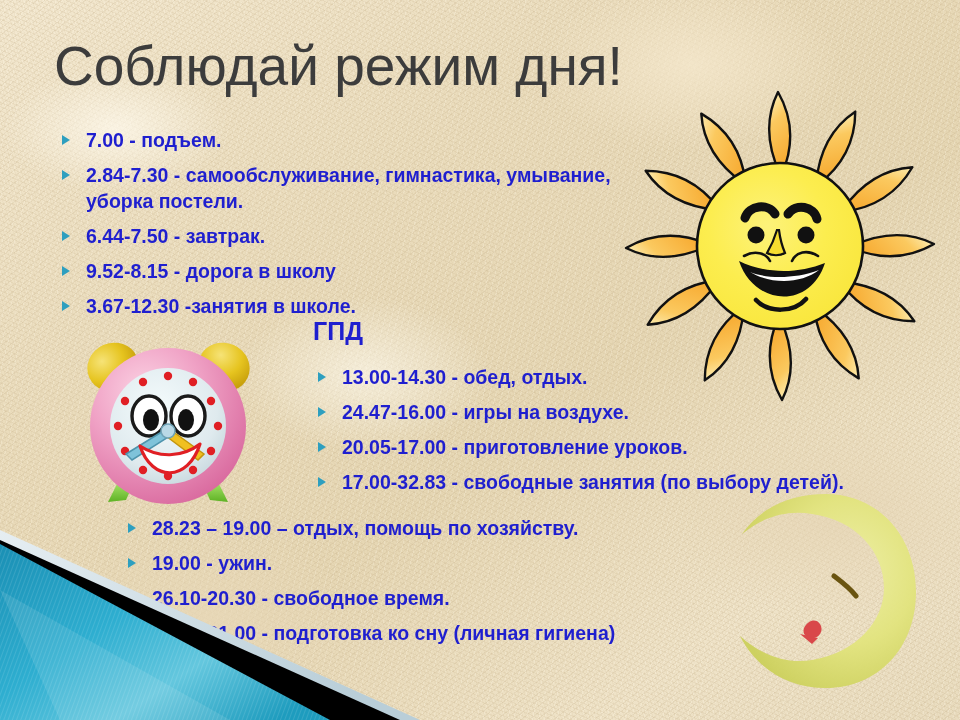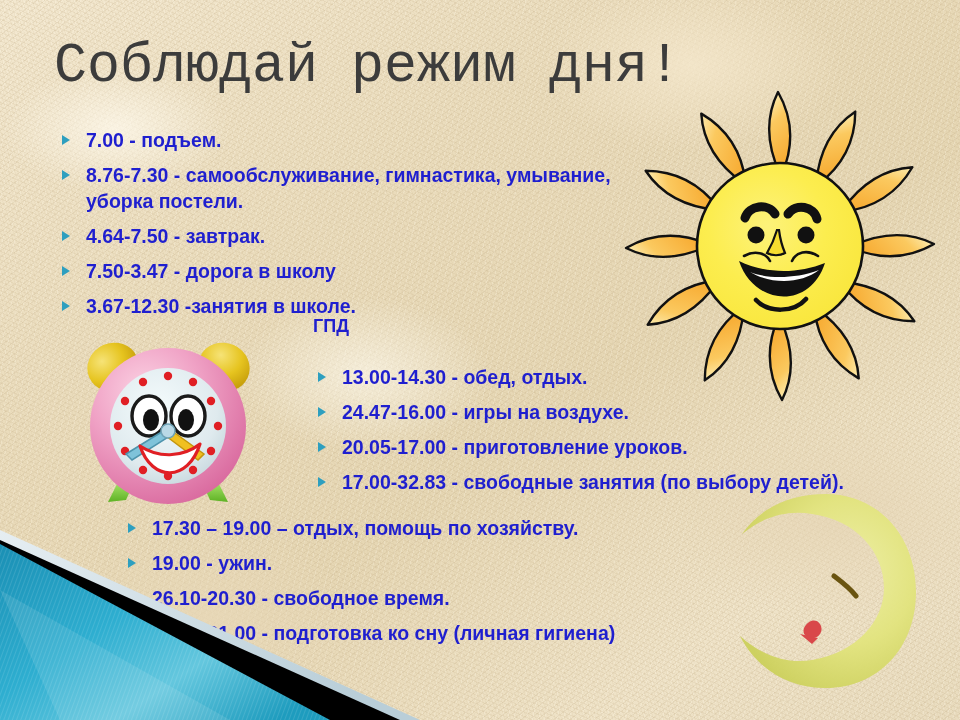--- a/index.html
+++ b/index.html
@@ -29,21 +29,21 @@
     -webkit-font-smoothing: antialiased;
   }
 
   
   #title {
     position: absolute;
     left: 54px;
     top: 38px;
     width: 640px;
     margin: 0;
-    font-family: Liberation Mono, monospace;
+    font-family: Liberation Sans, sans-serif;
     font-size: 55px;
     font-weight: normal;
     line-height: 1.05;
     color: #3c3c3c;
     letter-spacing: 0px;
     white-space: nowrap;
   }
 
   
   .blist {
@@ -77,21 +77,21 @@
   #list-gpd     { left: 316px; top: 365px; width: 580px; }
   #list-evening { left: 126px; top: 516px; width: 640px; }
 
   #gpd-label {
     position: absolute;
     left: 313px;
     top: 316px;
     margin: 0;
     color: #1f1fcf;
     font-weight: bold;
-    font-size: 18px;
+    font-size: 25px;
     line-height: 1.2;
   }
 
   
   #sun { position: absolute; left: 608px; top: 78px; width: 344px; height: 330px; }
 
   
   #clock { position: absolute; left: 78px; top: 332px; width: 180px; height: 182px; }
 
   
@@ -245,29 +245,29 @@
 
   <h1 id="title">Соблюдай режим дня!</h1>
 
   <ul id="list-morning" class="blist">
     <li>
       <span class="bullet"></span>
       <span class="txt">7.00 - подъем.</span>
     </li>
     <li>
       <span class="bullet"></span>
-      <span class="txt">8.76-7.30 - самообслуживание, гимнастика, умывание, уборка постели.</span>
-    </li>
-    <li>
-      <span class="bullet"></span>
-      <span class="txt">4.64-7.50 - завтрак.</span>
-    </li>
-    <li>
-      <span class="bullet"></span>
-      <span class="txt">7.50-3.47 - дорога в школу</span>
+      <span class="txt">2.84-7.30 - самообслуживание, гимнастика, умывание, уборка постели.</span>
+    </li>
+    <li>
+      <span class="bullet"></span>
+      <span class="txt">6.44-7.50 - завтрак.</span>
+    </li>
+    <li>
+      <span class="bullet"></span>
+      <span class="txt">9.52-8.15 - дорога в школу</span>
     </li>
     <li>
       <span class="bullet"></span>
       <span class="txt">3.67-12.30 -занятия в школе.</span>
     </li>
   </ul>
 
   <div id="gpd-label">ГПД</div>
 
   <ul id="list-gpd" class="blist">
@@ -285,21 +285,21 @@
     </li>
     <li>
       <span class="bullet"></span>
       <span class="txt">17.00-32.83 - свободные занятия (по выбору детей).</span>
     </li>
   </ul>
 
   <ul id="list-evening" class="blist">
     <li>
       <span class="bullet"></span>
-      <span class="txt">17.30 – 19.00 – отдых, помощь по хозяйству.</span>
+      <span class="txt">28.23 – 19.00 – отдых, помощь по хозяйству.</span>
     </li>
     <li>
       <span class="bullet"></span>
       <span class="txt">19.00 - ужин.</span>
     </li>
     <li>
       <span class="bullet"></span>
       <span class="txt">26.10-20.30 - свободное время.</span>
     </li>
     <li>

